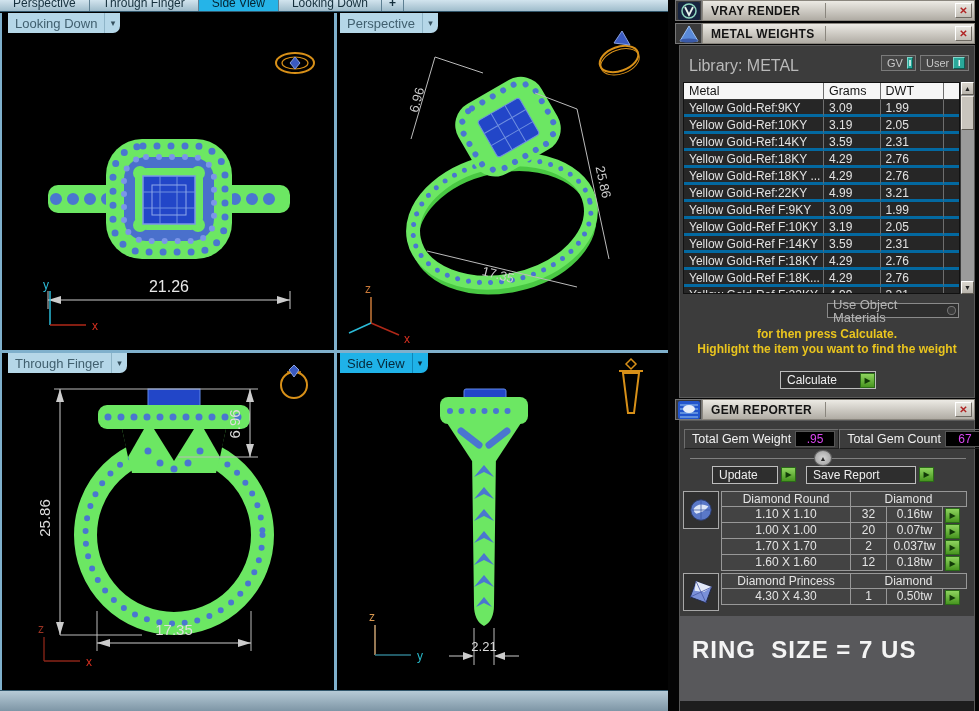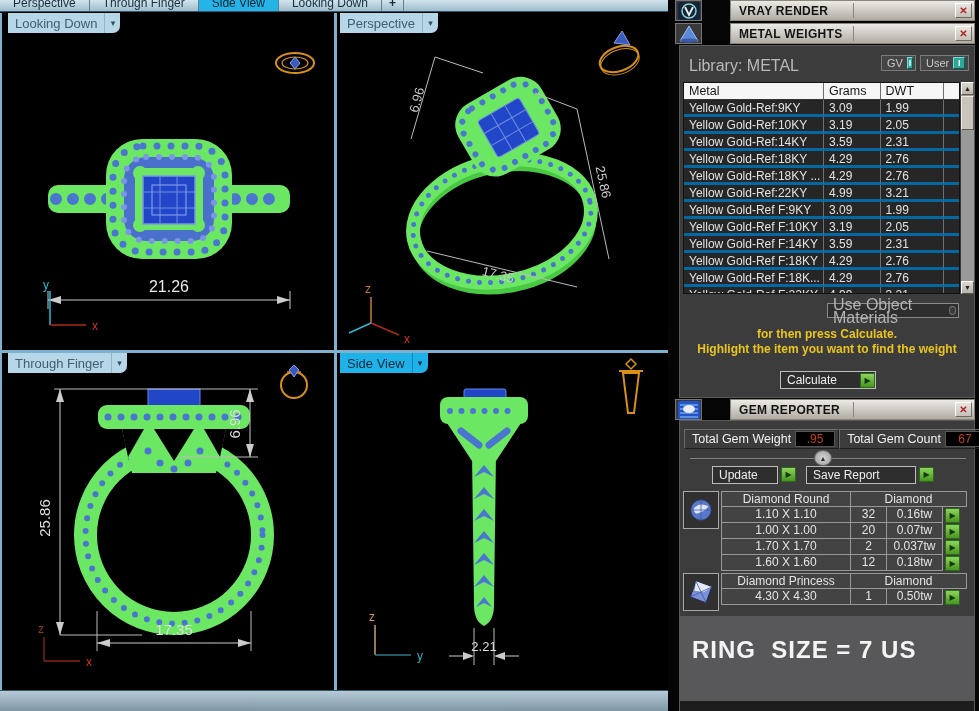--- a/index.html
+++ b/index.html
@@ -30,21 +30,21 @@
   .pill { position:absolute; top:0; display:flex; align-items:center; height:20px;
           background:#b5d7e8; color:#41606f; font-size:13px; border-radius:0 0 7px 0; z-index:5;}
   .pill .lbl { padding:0 7px; }
   .pill .arr { width:16px; text-align:center; font-size:9px; border-left:1px solid #8fb5c8;
                color:#35505e; align-self:stretch; line-height:20px;}
   .pill.active { background:#1fb2e8; color:#06293a; }
   .pill.active .arr { border-left:1px solid #0f86b8; color:#06293a; }
 
   
   .rightcol { position:absolute; left:668px; top:0; width:311px; height:711px; background:#050505; }
-  .panel-hdr { position:absolute; left:7px; width:300px; height:21px; display:flex;gap:28px; }
+  .panel-hdr { position:absolute; left:7px; width:300px; height:21px; display:flex; }
   .hdr-icon { width:27px; height:21px; border:1px solid #777; background:#3a3a3a;
               display:flex; align-items:center; justify-content:center; }
   .hdr-bar { flex:1; position:relative; background:linear-gradient(#eceae4,#b0aca4);
              border:1px solid #8a867e; display:flex; align-items:center; }
   .hdr-title { font-size:12px; font-weight:bold; color:#141414; padding-left:8px; letter-spacing:.3px;}
   .hdr-split { position:absolute; left:122px; top:2px; bottom:2px; width:1px; background:#8a867e; }
   .hdr-x { position:absolute; right:2px; top:2px; width:17px; height:15px; background:linear-gradient(#e8e6e0,#c4c0b8);
            border:1px solid; border-color:#fff #6e6a62 #6e6a62 #fff; color:#b02424; font-size:10px;
            line-height:13px; text-align:center; font-weight:bold;}
   .panel-body { position:absolute; left:11px; width:296px; background:#3c3c3c; border:1px solid #5a5a5a; }
@@ -64,39 +64,39 @@
            color:#e2e2e2; line-height:16px; padding-left:5px; overflow:hidden; white-space:nowrap;}
   .mhead .mcell { background:#f6f6f6; color:#141414; font-size:12.5px; border-bottom:1px solid #333;}
   .c0 { width:141px; } .c1 { width:57px; } .c2 { width:64px; } .c3 { width:15px; border-right:none; padding:0;}
   .sbar { position:absolute; left:281px; top:36px; width:13px; height:212px; background:#9a9a9a; }
   .sbtn { position:absolute; left:0; width:13px; height:13px; background:linear-gradient(#dcd8d0,#b8b4ac);
           border:1px solid; border-color:#fff #5e5a52 #5e5a52 #fff; font-size:7px; color:#222;
           text-align:center; line-height:11px;}
   .sthumb { position:absolute; left:0; top:14px; width:13px; height:34px; background:#c9c5bd;
             border:1px solid; border-color:#f0ece4 #5e5a52 #5e5a52 #f0ece4;}
   .uom { position:absolute; left:147px; top:257px; width:132px; height:15px; background:#2e2e2e;
-         border:1px solid #8a8a8a; color:#b4b4b4; font-size:16px; line-height:13px; padding-left:5px;
+         border:1px solid #8a8a8a; color:#b4b4b4; font-size:13px; line-height:13px; padding-left:5px;
          display:flex; justify-content:space-between; align-items:center;}
   .uom .dot { width:9px; height:9px; border-radius:50%; border:1px solid #777; background:#3a3a3a; margin-right:2px;}
   .instruction { position:absolute; left:0; top:281px; width:100%; text-align:center;
                  color:#eac51e; font-size:12px; font-weight:bold; line-height:15px;}
   .btn { background:#2e2e2e; border:1px solid #bcbcbc; color:#eee; font-size:12px;
          display:flex; align-items:center;justify-content:space-between; }
   .btn .txt { flex:1; padding-left:6px; white-space:nowrap; }
   .green-btn { display:inline-block; width:15px; height:15px; background:linear-gradient(#8ed45e,#47951f);
                border:1px solid #2a6a18; color:#123a08; font-size:8px; text-align:center; line-height:14px;}
   #calc-btn { position:absolute; left:100px; top:325px; width:96px; height:18px; }
 
   
   #gem-body { top:420px; height:291px; }
   .totals { position:absolute; left:4px; top:8px; width:288px; height:20px; display:flex; }
   .tcell { display:flex; align-items:center; border:1px solid; border-color:#6e6e6e #1e1e1e #1e1e1e #6e6e6e;
            padding:0 3px; }
   .tlabel { color:#f2f2f2; font-size:12.5px; white-space:nowrap; padding:0 4px; }
-  .tval { background:#000; border:1px solid #555; color:#c2410c; font-size:12px; text-align:center;
+  .tval { background:#000; border:1px solid #555; color:#d946ef; font-size:12px; text-align:center;
           min-width:40px; height:16px; line-height:15px; }
   .gdivider { position:absolute; left:10px; top:37px; width:276px; border-top:1px solid #808080; }
   .collapse-circle { position:absolute; left:134px; top:29px; width:18px; height:16px; border-radius:50%;
           background:radial-gradient(#d6d6d6,#9a9a9a); border:1px solid #666; color:#2a2a2a;
           font-size:7px; text-align:center; line-height:15px;}
   #update-btn { position:absolute; left:32px; top:45px; width:66px; height:18px; }
   #update-go { position:absolute; left:101px; top:46px; }
   #save-btn { position:absolute; left:126px; top:45px; width:110px; height:18px; }
   #save-go { position:absolute; left:239px; top:46px; }
   .gem-groups { position:absolute; left:3px; top:70px; width:287px; }

